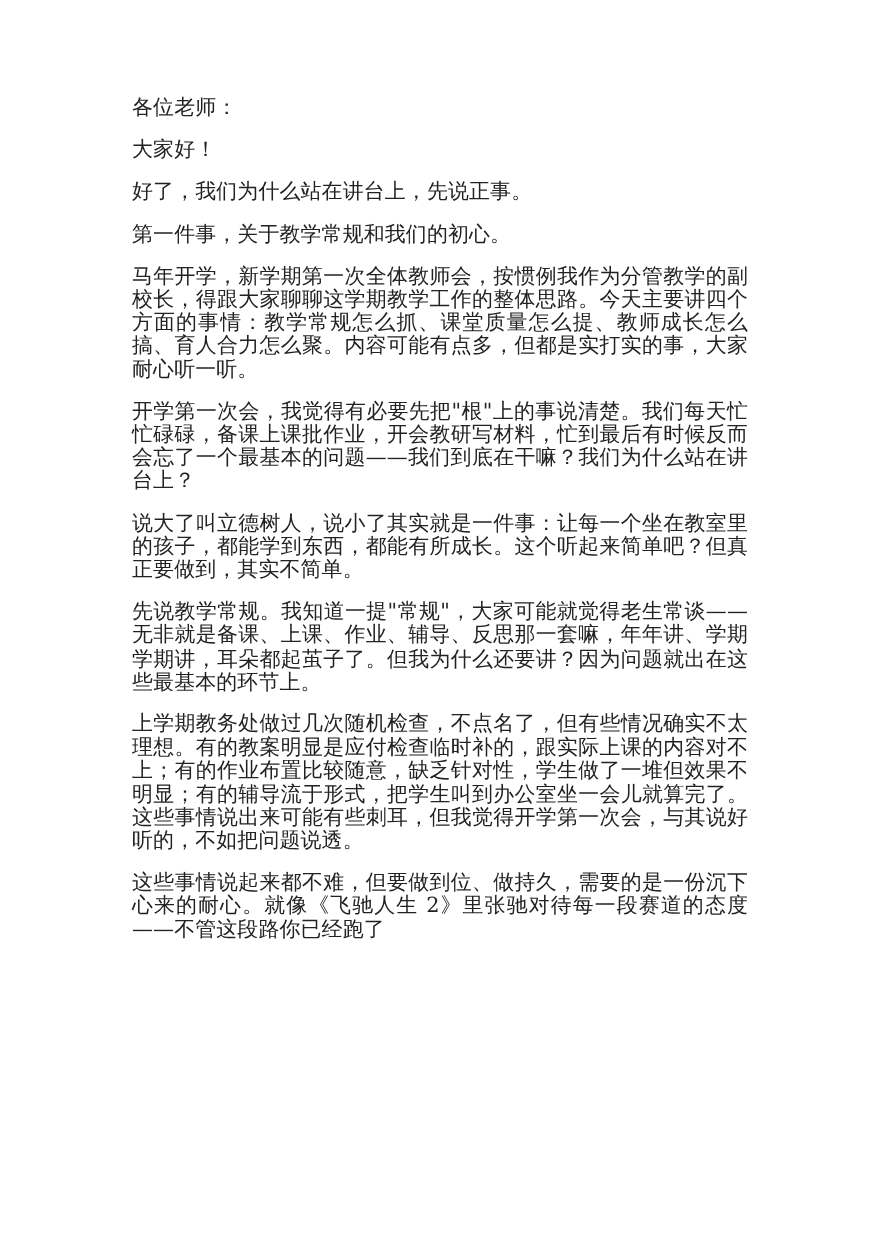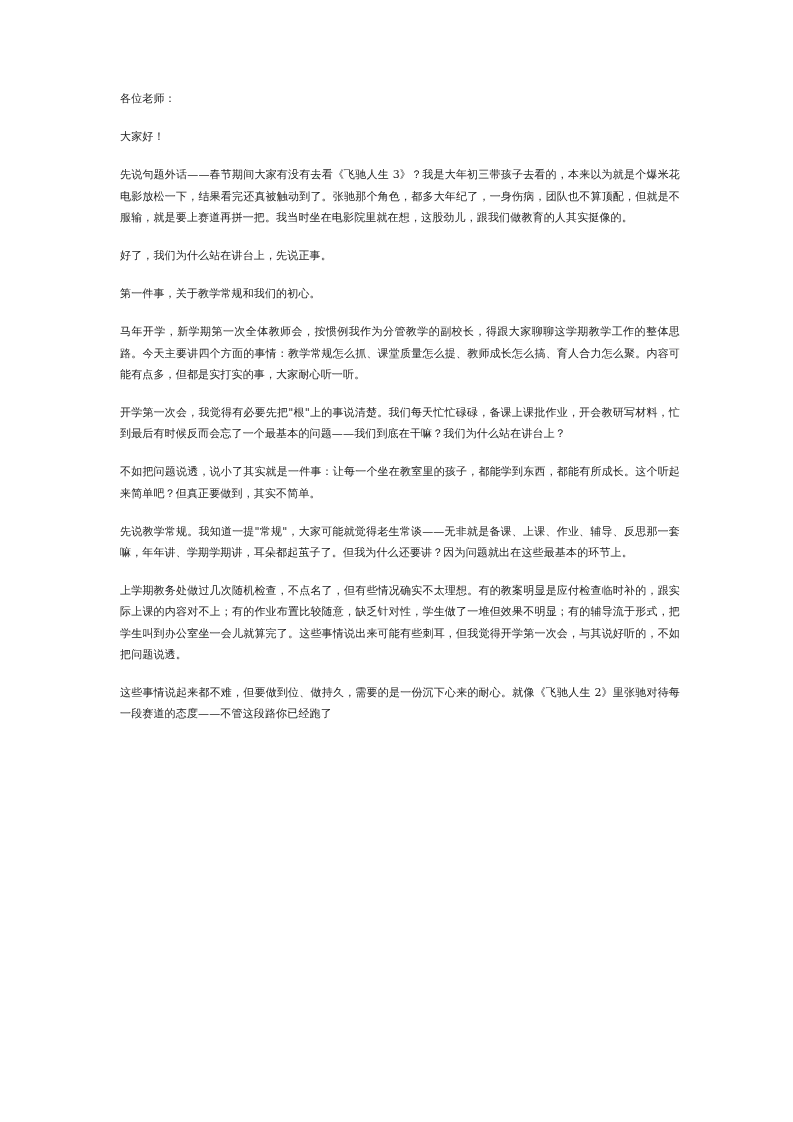--- a/index.html
+++ b/index.html
@@ -3,39 +3,38 @@
 <meta charset="utf-8">
 <style>
   html, body { margin: 0; padding: 0; background: #ffffff; }
   body { width: 793px; height: 1122px; position: relative; overflow: hidden; }
   .page {
     position: absolute;
     left: 120px;
     top: 88px;
     width: 560px;
     font-family: "DejaVu Serif", "Liberation Serif", serif;
-    font-size: 11px;
+    font-size: 19px;
     line-height: 21.2px;
     color: #222222;
   }
   .page p {
     margin: 0 0 17px 0;
     text-align: justify;
     text-justify: inter-character;
     letter-spacing: 0.15px;
   }
 </style>
 </head>
 <body>
 
 <div class="page">
   <p>各位老师：</p>
   <p>大家好！</p>
-  <p>先说句题外话——春节期间大家有没有去看《飞驰人生 3》？我是大年初三带孩子去看的，本来以为就是个爆米花电影放松一下，结果看完还真被触动到了。张驰那个角色，都多大年纪了，一身伤病，团队也不算顶配，但就是不服输，就是要上赛道再拼一把。我当时坐在电影院里就在想，这股劲儿，跟我们做教育的人其实挺像的。</p>
   <p>好了，我们为什么站在讲台上，先说正事。</p>
   <p>第一件事，关于教学常规和我们的初心。</p>
   <p>马年开学，新学期第一次全体教师会，按惯例我作为分管教学的副校长，得跟大家聊聊这学期教学工作的整体思路。今天主要讲四个方面的事情：教学常规怎么抓、课堂质量怎么提、教师成长怎么搞、育人合力怎么聚。内容可能有点多，但都是实打实的事，大家耐心听一听。</p>
   <p>开学第一次会，我觉得有必要先把"根"上的事说清楚。我们每天忙忙碌碌，备课上课批作业，开会教研写材料，忙到最后有时候反而会忘了一个最基本的问题——我们到底在干嘛？我们为什么站在讲台上？</p>
-  <p>不如把问题说透，说小了其实就是一件事：让每一个坐在教室里的孩子，都能学到东西，都能有所成长。这个听起来简单吧？但真正要做到，其实不简单。</p>
+  <p>说大了叫立德树人，说小了其实就是一件事：让每一个坐在教室里的孩子，都能学到东西，都能有所成长。这个听起来简单吧？但真正要做到，其实不简单。</p>
   <p>先说教学常规。我知道一提"常规"，大家可能就觉得老生常谈——无非就是备课、上课、作业、辅导、反思那一套嘛，年年讲、学期学期讲，耳朵都起茧子了。但我为什么还要讲？因为问题就出在这些最基本的环节上。</p>
   <p>上学期教务处做过几次随机检查，不点名了，但有些情况确实不太理想。有的教案明显是应付检查临时补的，跟实际上课的内容对不上；有的作业布置比较随意，缺乏针对性，学生做了一堆但效果不明显；有的辅导流于形式，把学生叫到办公室坐一会儿就算完了。这些事情说出来可能有些刺耳，但我觉得开学第一次会，与其说好听的，不如把问题说透。</p>
   <p>这些事情说起来都不难，但要做到位、做持久，需要的是一份沉下心来的耐心。就像《飞驰人生 2》里张驰对待每一段赛道的态度——不管这段路你已经跑了</p>
 </div>
 
 </body></html>

